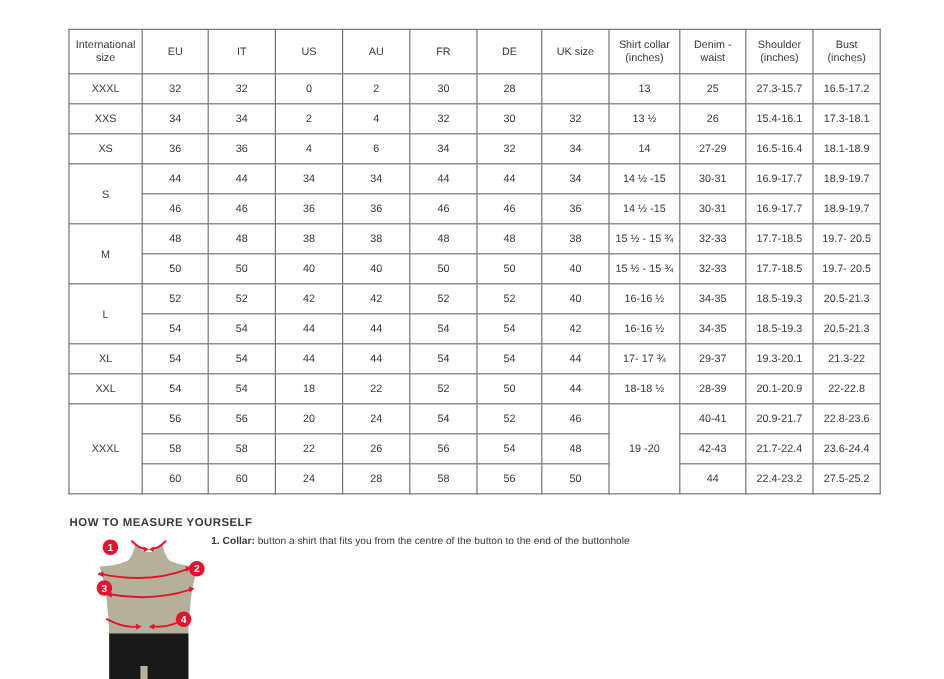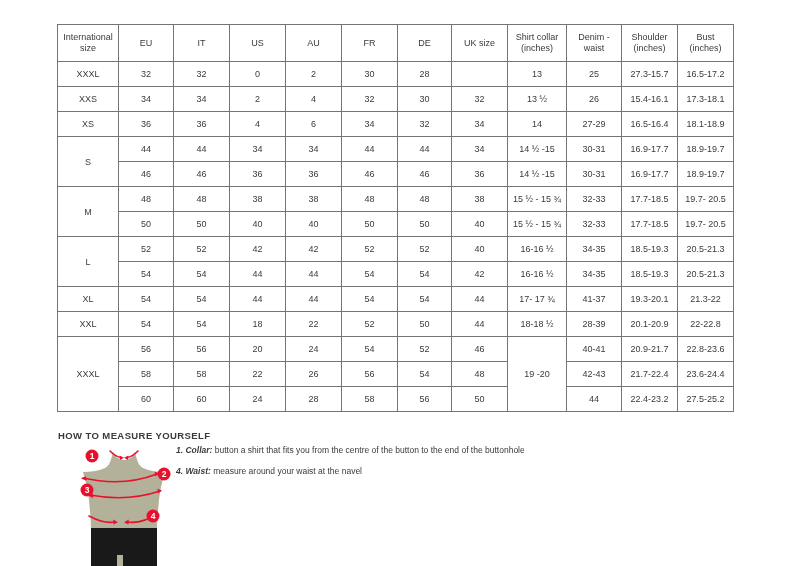--- a/index.html
+++ b/index.html
@@ -24,21 +24,21 @@
   .measure-title{
     position:absolute;left:58px;top:430px;
     font-size:9.5px;font-weight:700;letter-spacing:.4px;color:#3a3a3a;
   }
   .measure-list{
     position:absolute;left:176px;top:446px;margin:0;padding:0;list-style:none;
   }
   .measure-list li{
     font-size:8.5px;color:#3a3a3a;margin-bottom:11.5px;line-height:9px;
   }
-  .measure-list li b{font-weight:700;font-style:italic;}
+  .measure-list li b{font-weight:700;}
   .mannequin{position:absolute;left:57px;top:444px;}
 </style>
 </head>
 <body>
 
 <table class="size-table">
   <colgroup>
     <col style="width:61px">
       <col style="width:55px">
       <col style="width:56px">
@@ -195,21 +195,21 @@
       <tr>
         <td rowspan="1">XL</td>
         <td>54</td>
         <td>54</td>
         <td>44</td>
         <td>44</td>
         <td>54</td>
         <td>54</td>
         <td>44</td>
         <td>17- 17 ¾</td>
-        <td>41-37</td>
+        <td>29-37</td>
         <td>19.3-20.1</td>
         <td>21.3-22</td>
       </tr>
       <tr>
         <td rowspan="1">XXL</td>
         <td>54</td>
         <td>54</td>
         <td>18</td>
         <td>22</td>
         <td>52</td>
@@ -308,14 +308,13 @@
     <text x="107" y="33" text-anchor="middle" font-size="8.5" font-weight="bold" fill="#ffffff" font-family="Liberation Sans, sans-serif">2</text>
     <circle cx="30" cy="46" r="6.5" fill="#e8112d"></circle>
     <text x="30" y="49" text-anchor="middle" font-size="8.5" font-weight="bold" fill="#ffffff" font-family="Liberation Sans, sans-serif">3</text>
     <circle cx="96" cy="72" r="6.5" fill="#e8112d"></circle>
     <text x="96" y="75" text-anchor="middle" font-size="8.5" font-weight="bold" fill="#ffffff" font-family="Liberation Sans, sans-serif">4</text>
   </g>
 </svg>
 
 <ol class="measure-list">
   <li><b>1. Collar:</b> <span>button a shirt that fits you from the centre of the button to the end of the buttonhole</span></li>
-  <li><b>4. Waist:</b> <span>measure around your waist at the navel</span></li>
 </ol>
 
 </body></html>

